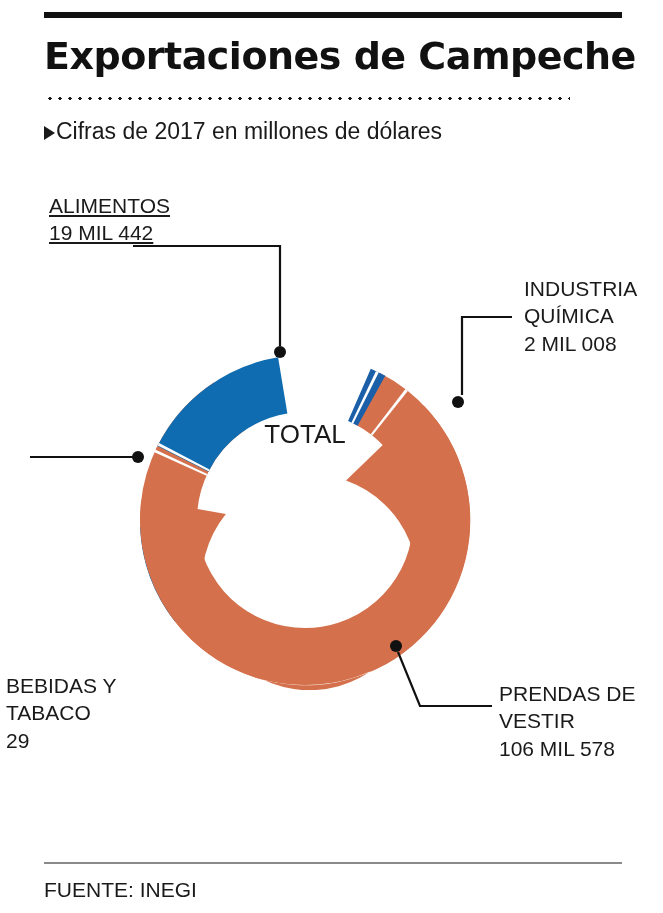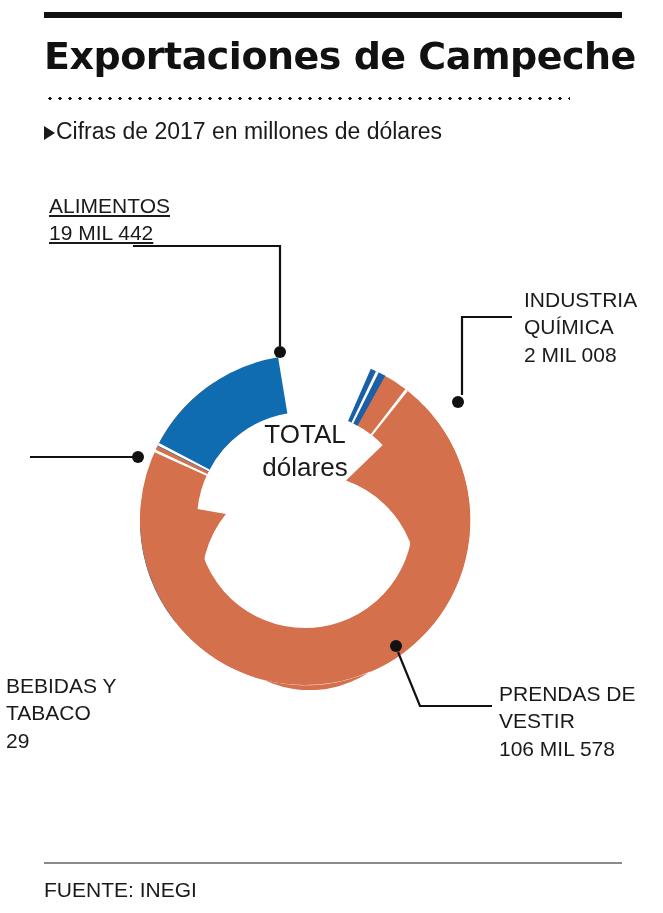--- a/index.html
+++ b/index.html
@@ -96,21 +96,21 @@
 
   .lbl {
     position: absolute;
     font-size: 21px;
     line-height: 1.3;
     color: #1a1a1a;
     white-space: nowrap;
   }
 
   .lbl-alimentos { left: 49px; top: 32px; text-decoration: underline; }
-  .lbl-quimica  { left: 524px; top: 115px; margin-top: 11px; }
+  .lbl-quimica  { left: 524px; top: 115px; }
   .lbl-bebidas  { left: 6px;  top: 512px; }
   .lbl-prendas  { left: 499px; top: 520px; }
 
   .bottom-rule {
     position: absolute;
     left: 44px;
     top: 862px;
     width: 578px;
     height: 2px;
     background: #8a8a8a;
@@ -187,21 +187,20 @@
       <circle cx="138" cy="297" r="6" fill="#111"></circle>
 
       <g stroke="#111" stroke-width="2.2" fill="none">
         <path d="M 492 546 L 420 546 L 398 492"></path>
       </g>
       <circle cx="396" cy="486" r="6" fill="#111"></circle>
     </svg>
 
     <div class="center-text">
       <div>TOTAL</div>
-      <div>dólares</div>
     </div>
 
     <div class="lbl lbl-alimentos">
       <div>ALIMENTOS</div>
       <div>19 MIL 442</div>
     </div>
 
     <div class="lbl lbl-quimica">
       <div>INDUSTRIA</div>
       <div>QUÍMICA</div>

